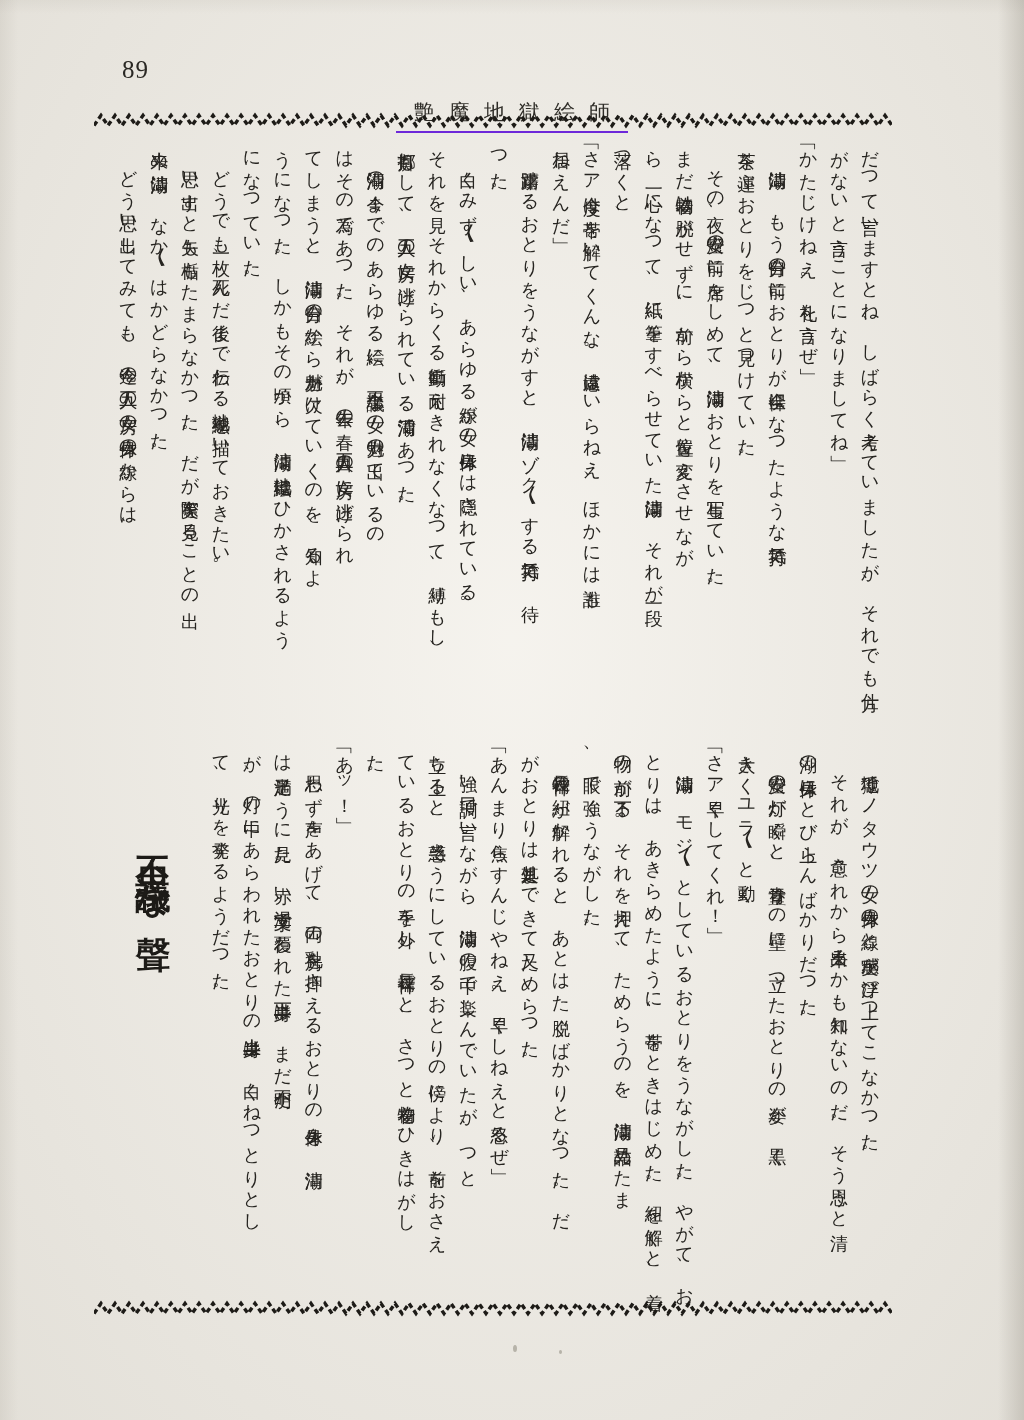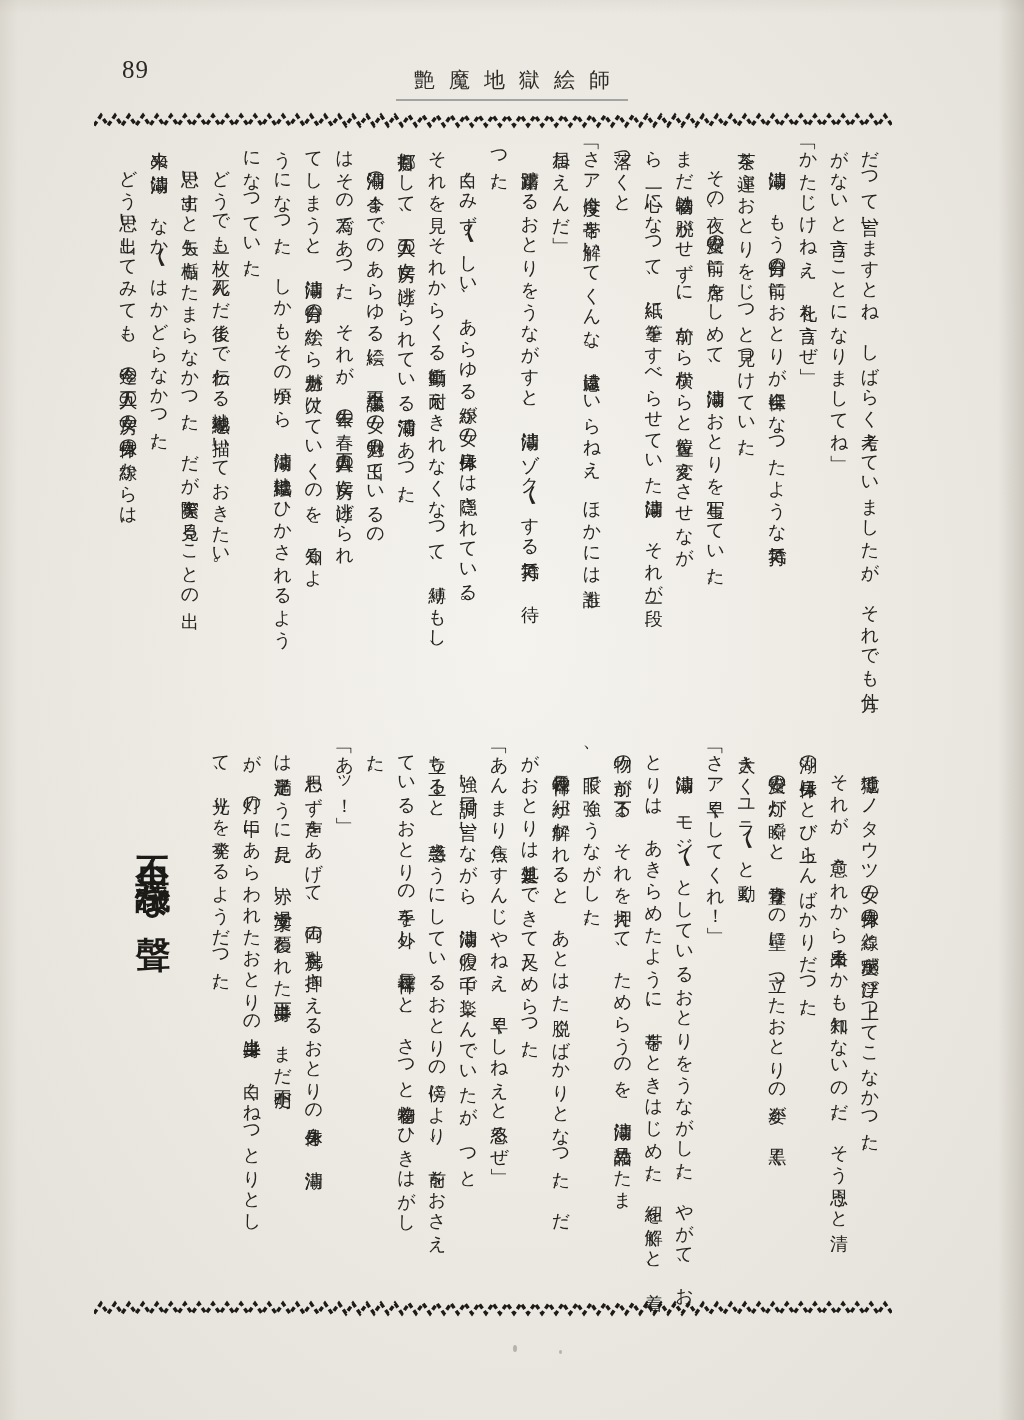--- a/index.html
+++ b/index.html
@@ -22,21 +22,22 @@
   .page-number{
     position:absolute;left:122px;top:56px;
     font-size:25px;color:#2a2824;letter-spacing:1px;text-align:right;
   }
   .running-title{
     position:absolute;left:0;right:0;top:66px;text-align:center;
     font-size:21px;color:#2e2c27;
   }
   .running-title span{
     display:inline-block;letter-spacing:14px;padding:0 4px 5px 18px;
-    border-bottom:2px solid #a3a3a3;
+    border-bottom:2px solid #6d28d9;
+    margin-top:32px;
   }
   .zigzag{position:absolute;left:94px;width:798px;height:18px;}
   .zigzag svg{display:block;width:100%;height:100%;}
   .zz-top{top:112px;}
   .zz-bottom{top:1300px;}
 
   .vblock{
     position:absolute;
     writing-mode:vertical-rl;
     color:#262420;

